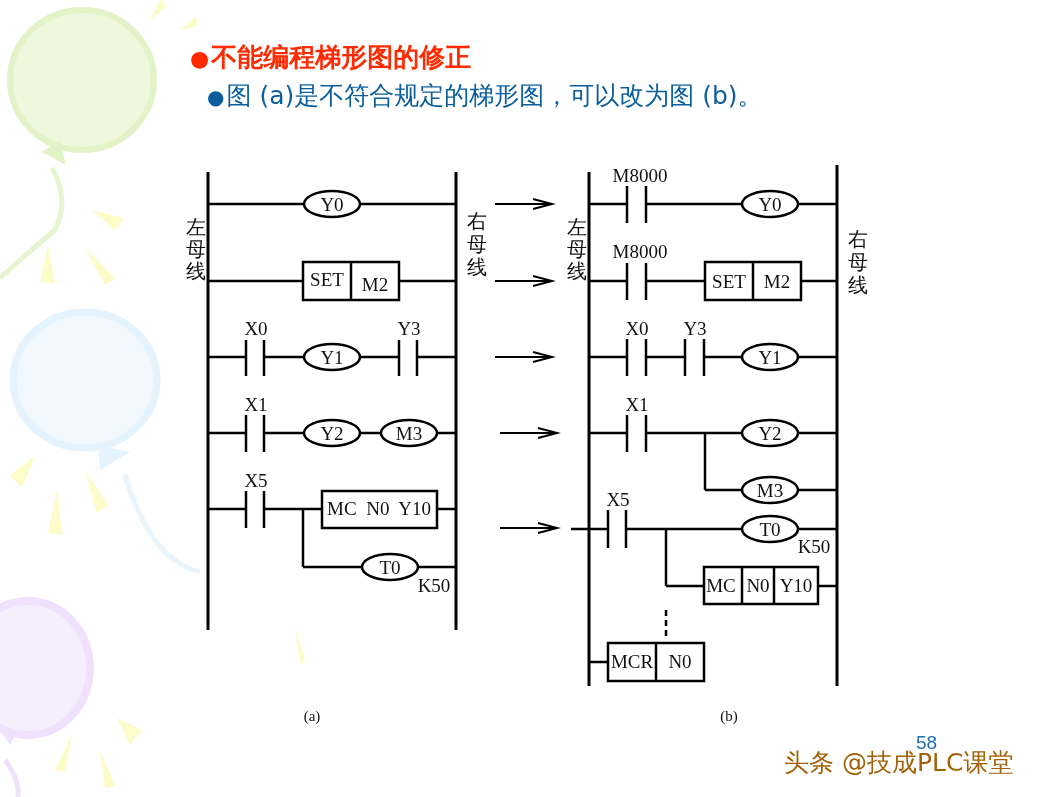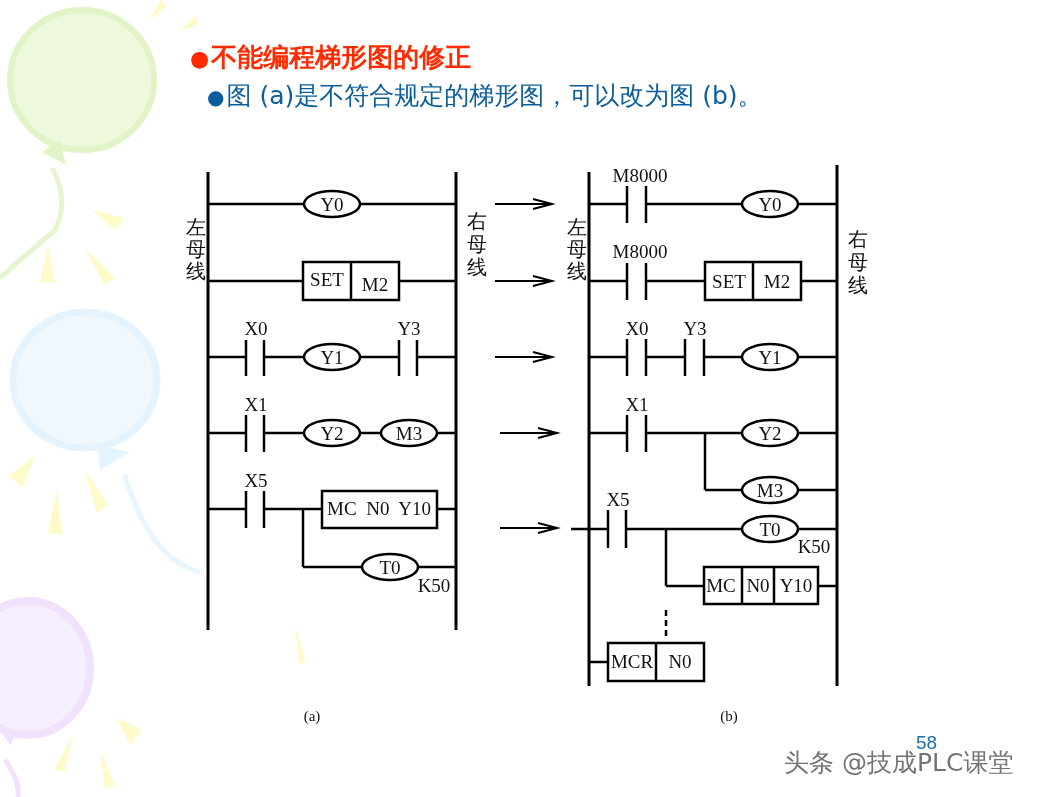--- a/index.html
+++ b/index.html
@@ -26,21 +26,21 @@
   svg.ladder { position: absolute; left: 0; top: 0; }
   svg.ladder text {
     font-family: "Liberation Serif", "DejaVu Serif", serif;
     fill: #111;
   }
   .pagenum {
     position: absolute; left: 916px; top: 732px; font-size: 19px; color: #1f6fb0;
     font-family: "Liberation Sans", sans-serif;
   }
   .watermark {
-    position: absolute; left: 784px; top: 746px; font-size: 25px; color: #737373;
+    position: absolute; left: 784px; top: 746px; font-size: 25px; color: #a16207;
     font-family: "DejaVu Sans", sans-serif;
     text-shadow: 1px 1px 0 #fff, -1px -1px 0 #fff;
   }
 </style>
 </head>
 <body>
 
 <svg class="bg" width="1058" height="797">
   <g>
     <ellipse cx="82" cy="80" rx="72" ry="70" fill="#eef8dc" stroke="#e2f3c8" stroke-width="6"></ellipse>

